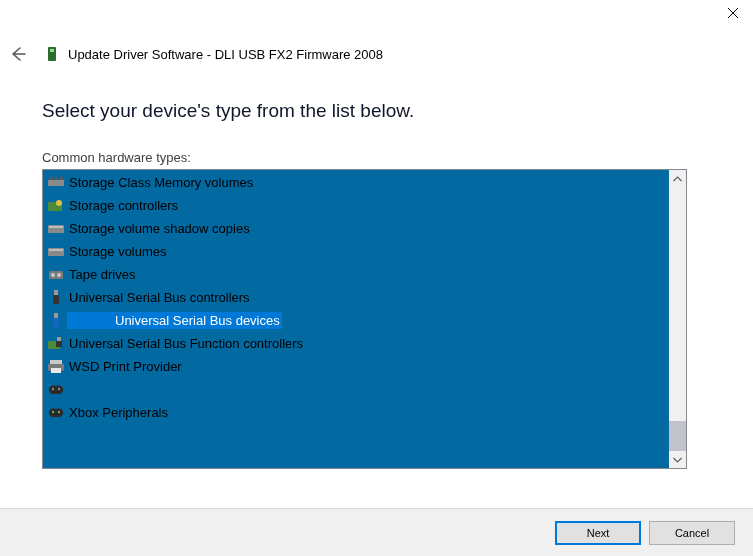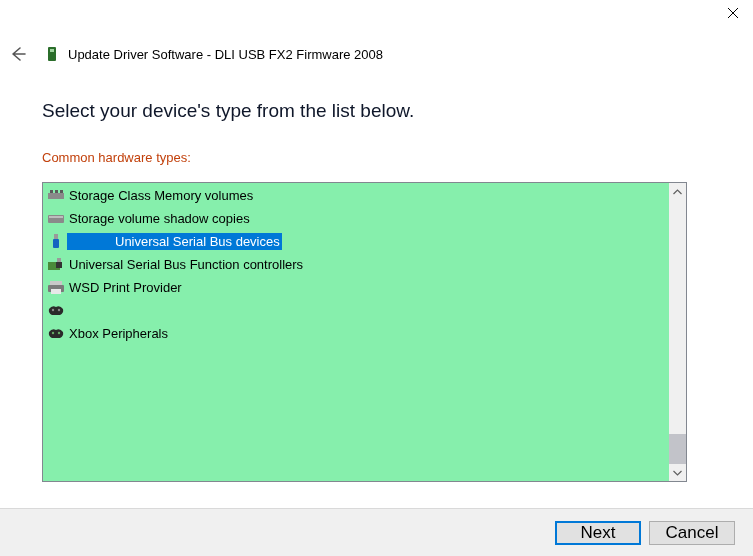--- a/index.html
+++ b/index.html
@@ -60,28 +60,28 @@
     right: 64px;
   }
   .heading {
     color: #0f172a;
     font-size: 19px;
     font-weight: 400;
     margin-bottom: 28px;
   }
   .list-label {
     font-size: 13px;
-    color: #c2410c;
-    margin-bottom: 17px;
+    color: #404040;
+    margin-bottom: 4px;
   }
   .list-box {
     border: 1px solid #828790;
     width: 645px;
     height: 300px;
-    background: #86efac;
+    background: #0369a1;
     display: flex;
   }
   .list-inner {
     flex: 1;
     overflow: hidden;
     padding: 1px 0 0 2px;
   }
   .list-item {
     display: flex;
     align-items: center;
@@ -142,21 +142,21 @@
     align-items: center;
     justify-content: flex-end;
     padding-right: 18px;
     gap: 8px;
   }
   .btn {
     min-width: 86px;
     height: 24px;
     background: #e1e1e1;
     border: 1px solid #adadad;
-    font-size: 17px;
+    font-size: 11px;
     font-family: inherit;
     cursor: pointer;
     padding: 0 12px;
   }
   .btn.primary {
     border: 2px solid #0078D7;
     padding: 0 11px;
     height: 24px;
   }
 </style>
@@ -195,26 +195,63 @@
               <rect x="0" y="3" width="16" height="6" fill="#8a8a8a"></rect>
               <rect x="2" y="0" width="3" height="3" fill="#5a5a5a"></rect>
               <rect x="7" y="0" width="3" height="3" fill="#5a5a5a"></rect>
               <rect x="12" y="0" width="3" height="3" fill="#5a5a5a"></rect>
             </svg>
           </span>
           <span class="label">Storage Class Memory volumes</span>
         </div>
         <div class="list-item">
           <span class="icon-slot">
+            <svg width="16" height="14" viewBox="0 0 16 14">
+              <rect x="0" y="3" width="14" height="9" fill="#4a8a3a"></rect>
+              <circle cx="11" cy="4" r="3" fill="#e0c040"></circle>
+            </svg>
+          </span>
+          <span class="label">Storage controllers</span>
+        </div>
+        <div class="list-item">
+          <span class="icon-slot">
             <svg width="16" height="12" viewBox="0 0 16 12">
               <rect x="0" y="2" width="16" height="8" rx="1" fill="#8a8a8a"></rect>
               <rect x="1" y="3" width="14" height="2" fill="#bdbdbd"></rect>
             </svg>
           </span>
           <span class="label">Storage volume shadow copies</span>
+        </div>
+        <div class="list-item">
+          <span class="icon-slot">
+            <svg width="16" height="12" viewBox="0 0 16 12">
+              <rect x="0" y="2" width="16" height="8" rx="1" fill="#8a8a8a"></rect>
+              <rect x="1" y="3" width="14" height="2" fill="#bdbdbd"></rect>
+            </svg>
+          </span>
+          <span class="label">Storage volumes</span>
+        </div>
+        <div class="list-item">
+          <span class="icon-slot">
+            <svg width="16" height="14" viewBox="0 0 16 14">
+              <rect x="1" y="3" width="14" height="8" rx="1" fill="#7a7a7a"></rect>
+              <circle cx="5" cy="7" r="2" fill="#c8c8c8"></circle>
+              <circle cx="11" cy="7" r="2" fill="#c8c8c8"></circle>
+            </svg>
+          </span>
+          <span class="label">Tape drives</span>
+        </div>
+        <div class="list-item">
+          <span class="icon-slot">
+            <svg width="10" height="16" viewBox="0 0 10 16">
+              <rect x="3" y="0" width="4" height="5" fill="#9a9a9a"></rect>
+              <rect x="2" y="5" width="6" height="9" rx="1" fill="#333"></rect>
+            </svg>
+          </span>
+          <span class="label">Universal Serial Bus controllers</span>
         </div>
         <div class="list-item selected">
           <span class="icon-slot">
             <svg width="10" height="16" viewBox="0 0 10 16">
               <rect x="3" y="0" width="4" height="5" fill="#9a9a9a"></rect>
               <rect x="2" y="5" width="6" height="9" rx="1" fill="#1565c0"></rect>
             </svg>
           </span>
           <span class="label">Universal Serial Bus devices</span>
         </div>

